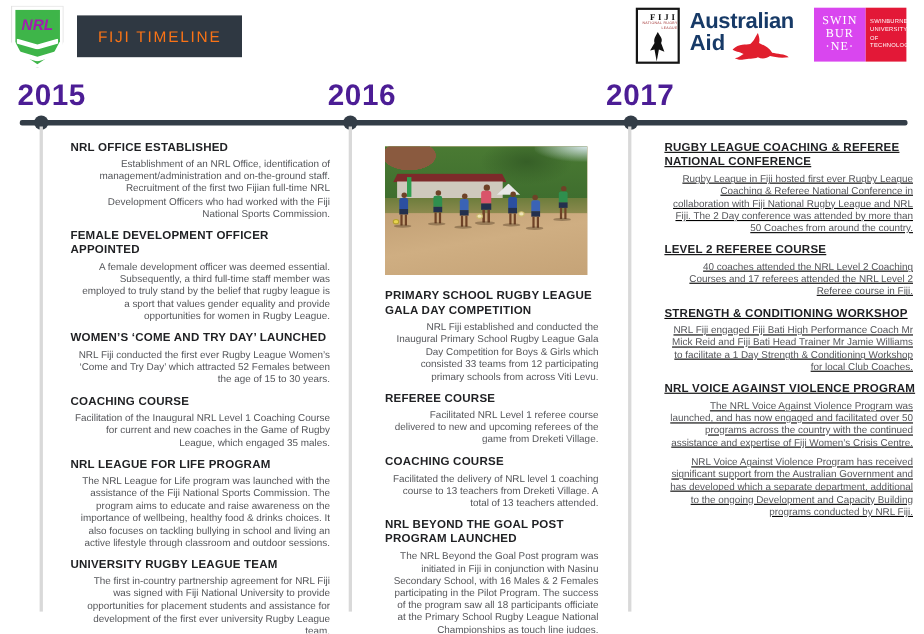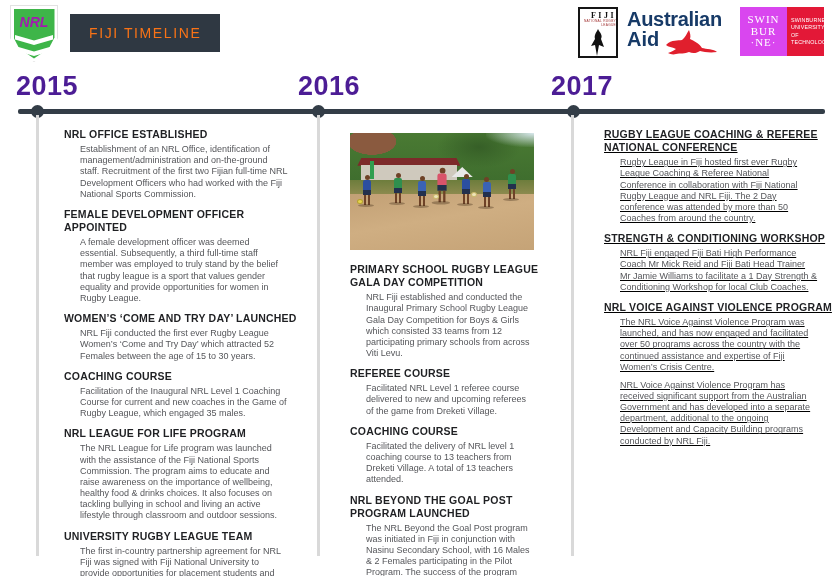--- a/index.html
+++ b/index.html
@@ -54,21 +54,21 @@
   #dot-1 { left:31px; } #dot-2 { left:312px; } #dot-3 { left:567px; }
   .vline { position:absolute; top:115px; width:2.5px; height:441px; background:#d9d9d9; }
   #vline-1 { left:36px; } #vline-2 { left:317px; } #vline-3 { left:571px; }
   
   .col { position:absolute; }
   #col-2015 { left:64px;  top:128px; width:240px; }
   #col-2016 { left:350px; top:133px; width:198px; }
   #col-2017 { left:604px; top:128px; width:230px;text-decoration:underline; }
   .col h3 { font-size:10.5px; font-weight:800; color:#1f2023; margin:0 0 3px;
     line-height:1.25; letter-spacing:0.2px; }
-  .col p  { font-size:9px; color:#55565a; margin:0 16px 8px; line-height:1.24; }
+  .col p  { font-size:9px; color:#55565a; margin:0 4px 8px; line-height:1.24;text-align:right; }
   .col p.cont { margin-top:-1px; }
   
   .photo { position:relative; width:184px; height:117px; margin:0 0 13px; overflow:hidden; background:#c9a87d; }
   .photo .trees { position:absolute; left:0; top:0; width:100%; height:40%;
     background:
       radial-gradient(ellipse 40px 22px at 12% 18%, #8a5a3f 0%, #8a5a3f 60%, transparent 61%),
       radial-gradient(ellipse 60px 30px at 70% 30%, #365f27 0%, transparent 70%),
       linear-gradient(#4a7a33, #3f6e2e); }
   .photo .sky { position:absolute; right:0; top:0; width:26%; height:12%;
     background:radial-gradient(ellipse at top right, #d9e8ee 0%, transparent 75%); }
@@ -275,23 +275,27 @@
       <p>The NRL Beyond the Goal Post program was initiated in Fiji in conjunction with Nasinu Secondary School, with 16 Males &amp; 2 Females participating in the Pilot Program. The success of the program saw all 18 participants officiate at the Primary School Rugby League National Championships as touch line judges.</p>
     </section>
   </div>
 
   <div class="col" id="col-2017">
     <section>
       <h3>RUGBY LEAGUE COACHING &amp; REFEREE NATIONAL CONFERENCE</h3>
       <p>Rugby League in Fiji hosted first ever Rugby League Coaching &amp; Referee National Conference in collaboration with Fiji National Rugby League and NRL Fiji. The 2 Day conference was attended by more than 50 Coaches from around the country.</p>
     </section>
     <section>
+      <h3>LEVEL 2 REFEREE COURSE</h3>
+      <p>40 coaches attended the NRL Level 2 Coaching Courses and 17 referees attended the NRL Level 2 Referee course in Fiji.</p>
+    </section>
+    <section>
       <h3>STRENGTH &amp; CONDITIONING WORKSHOP</h3>
       <p>NRL Fiji engaged Fiji Bati High Performance Coach Mr Mick Reid and Fiji Bati Head Trainer Mr Jamie Williams to facilitate a 1 Day Strength &amp; Conditioning Workshop for local Club Coaches.</p>
     </section>
     <section>
       <h3>NRL VOICE AGAINST VIOLENCE PROGRAM</h3>
       <p>The NRL Voice Against Violence Program was launched, and has now engaged and facilitated over 50 programs across the country with the continued assistance and expertise of Fiji Women’s Crisis Centre.</p>
-      <p class="cont">NRL Voice Against Violence Program has received significant support from the Australian Government and has developed into a separate department, additional to the ongoing Development and Capacity Building programs conducted by NRL Fiji.</p>
+      <p class="cont">NRL Voice Against Violence Program has received significant support from the Australian Government and has developed which a separate department, additional to the ongoing Development and Capacity Building programs conducted by NRL Fiji.</p>
     </section>
   </div>
 
 </div>
 
 </body></html>

